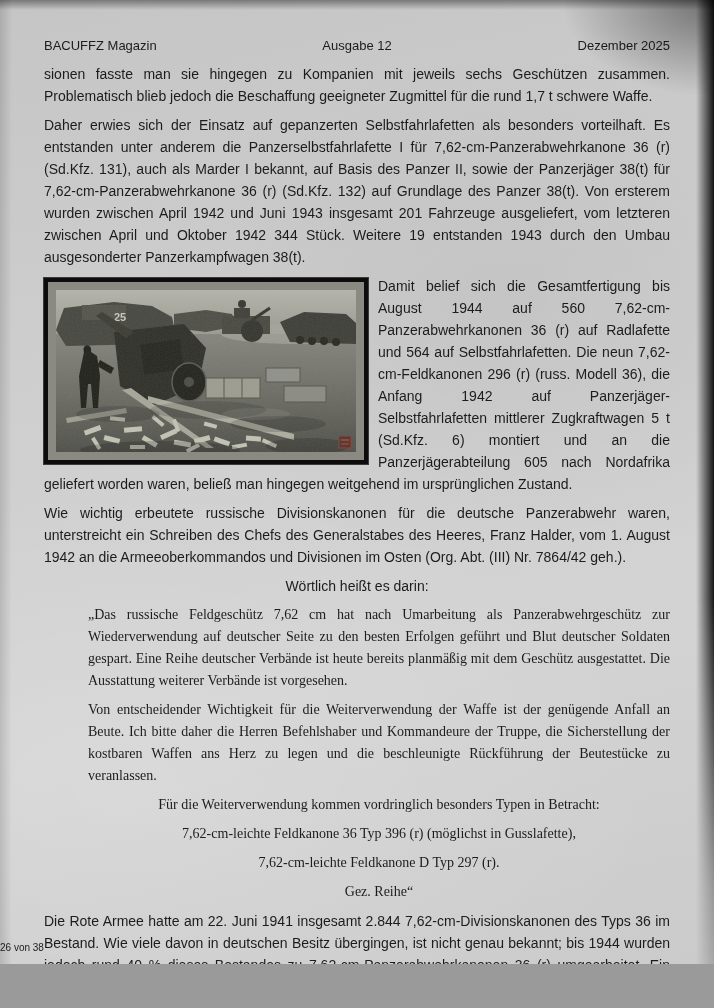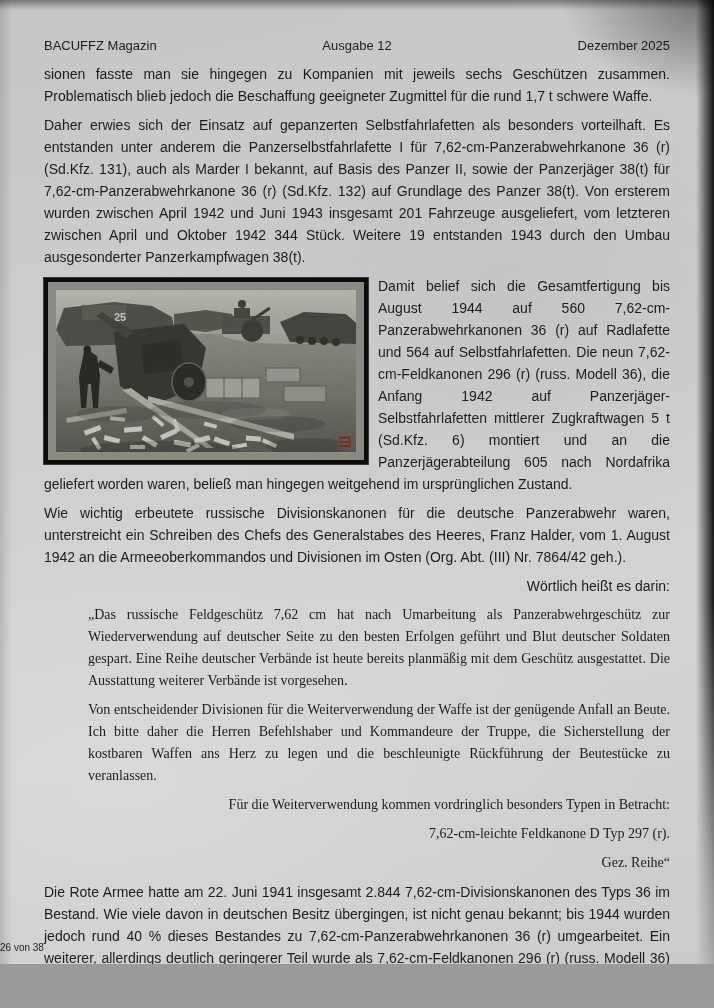--- a/index.html
+++ b/index.html
@@ -28,21 +28,21 @@
 
   .content{position:absolute;left:44px;right:44px;top:38px;}
 
   .pageheader{display:flex;font-size:13px;line-height:16px;margin-bottom:9px;}
   .pageheader .h-left{flex:1;text-align:left;}
   .pageheader .h-center{flex:1;text-align:center;}
   .pageheader .h-right{flex:1;text-align:right;}
 
   p{font-size:14px;line-height:22px;text-align:justify;margin:0 0 7px 0;}
   .quote p{margin-left:44px;font-family:Liberation Serif, serif;}
-  .no-just{text-align:right;}
+  .no-just{text-align:center;}
 
   figure.photo{
     float:left;margin:3px 10px 5px 0;padding:8px;
     width:300px;height:162px;
     border:4px solid #0c0c0c;
     background:#8a8a82;
     box-shadow:0 0 0 1px #3a3a3a;
   }
   figure.photo svg{display:block;width:100%;height:100%;}
 
@@ -159,22 +159,23 @@
       </svg>
     </figure>
 
     <p>Damit belief sich die Gesamtfertigung bis August 1944 auf 560 7,62-cm-Panzerabwehrkanonen 36 (r) auf Radlafette und 564 auf Selbstfahrlafetten. Die neun 7,62-cm-Feldkanonen 296 (r) (russ. Modell 36), die Anfang 1942 auf Panzerjäger-Selbstfahrlafetten mittlerer Zugkraftwagen 5 t (Sd.Kfz. 6) montiert und an die Panzerjägerabteilung 605 nach Nordafrika geliefert worden waren, beließ man hingegen weitgehend im ursprünglichen Zustand.</p>
 
     <p>Wie wichtig erbeutete russische Divisionskanonen für die deutsche Panzerabwehr waren, unterstreicht ein Schreiben des Chefs des Generalstabes des Heeres, Franz Halder, vom 1. August 1942 an die Armeeoberkommandos und Divisionen im Osten (Org. Abt. (III) Nr. 7864/42 geh.).</p>
     <p class="no-just">Wörtlich heißt es darin:</p>
 
     <div class="quote">
       <p>„Das russische Feldgeschütz 7,62 cm hat nach Umarbeitung als Panzerabwehrgeschütz zur Wiederverwendung auf deutscher Seite zu den besten Erfolgen geführt und Blut deutscher Soldaten gespart. Eine Reihe deutscher Verbände ist heute bereits planmäßig mit dem Geschütz ausgestattet. Die Ausstattung weiterer Verbände ist vorgesehen.</p>
-      <p>Von entscheidender Divisionen für die Weiterverwendung der Waffe ist der genügende Anfall an Beute. Ich bitte daher die Herren Befehlshaber und Kommandeure der Truppe, die Sicherstellung der kostbaren Waffen ans Herz zu legen und die beschleunigte Rückführung der Beutestücke zu veranlassen.</p>
+      <p>Von entscheidender Wichtigkeit für die Weiterverwendung der Waffe ist der genügende Anfall an Beute. Ich bitte daher die Herren Befehlshaber und Kommandeure der Truppe, die Sicherstellung der kostbaren Waffen ans Herz zu legen und die beschleunigte Rückführung der Beutestücke zu veranlassen.</p>
       <p class="no-just">Für die Weiterverwendung kommen vordringlich besonders Typen in Betracht:</p>
+      <p class="no-just">7,62-cm-leichte Feldkanone 36 Typ 396 (r) (möglichst in Gusslafette),</p>
       <p class="no-just">7,62-cm-leichte Feldkanone D Typ 297 (r).</p>
       <p class="no-just">Gez. Reihe“</p>
     </div>
 
     <p>Die Rote Armee hatte am 22. Juni 1941 insgesamt 2.844 7,62-cm-Divisionskanonen des Typs 36 im Bestand. Wie viele davon in deutschen Besitz übergingen, ist nicht genau bekannt; bis 1944 wurden jedoch rund 40 % dieses Bestandes zu 7,62-cm-Panzerabwehrkanonen 36 (r) umgearbeitet. Ein weiterer, allerdings deutlich geringerer Teil wurde als 7,62-cm-Feldkanonen 296 (r) (russ. Modell 36) bei der Feldartillerie weiterverwendet.</p>
   </div>
 
   <div class="pagefooter">
     <span>26 von 38</span>
   </div>

